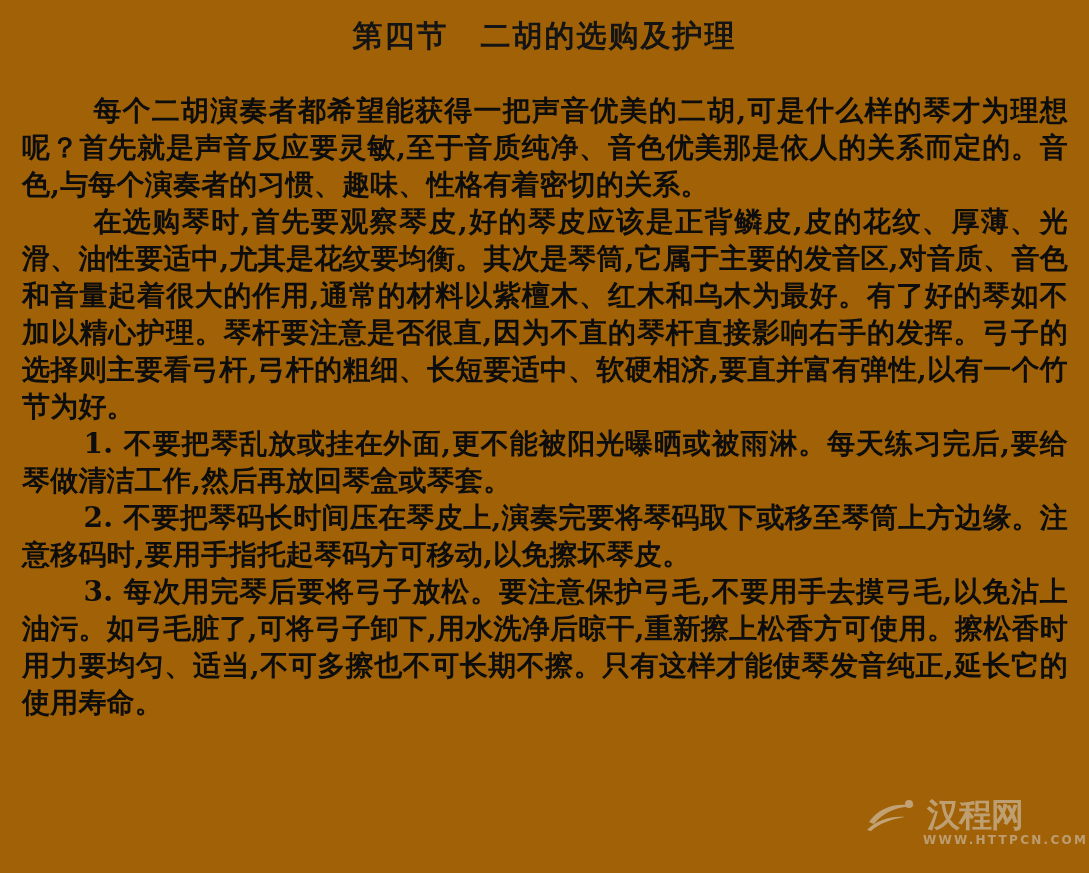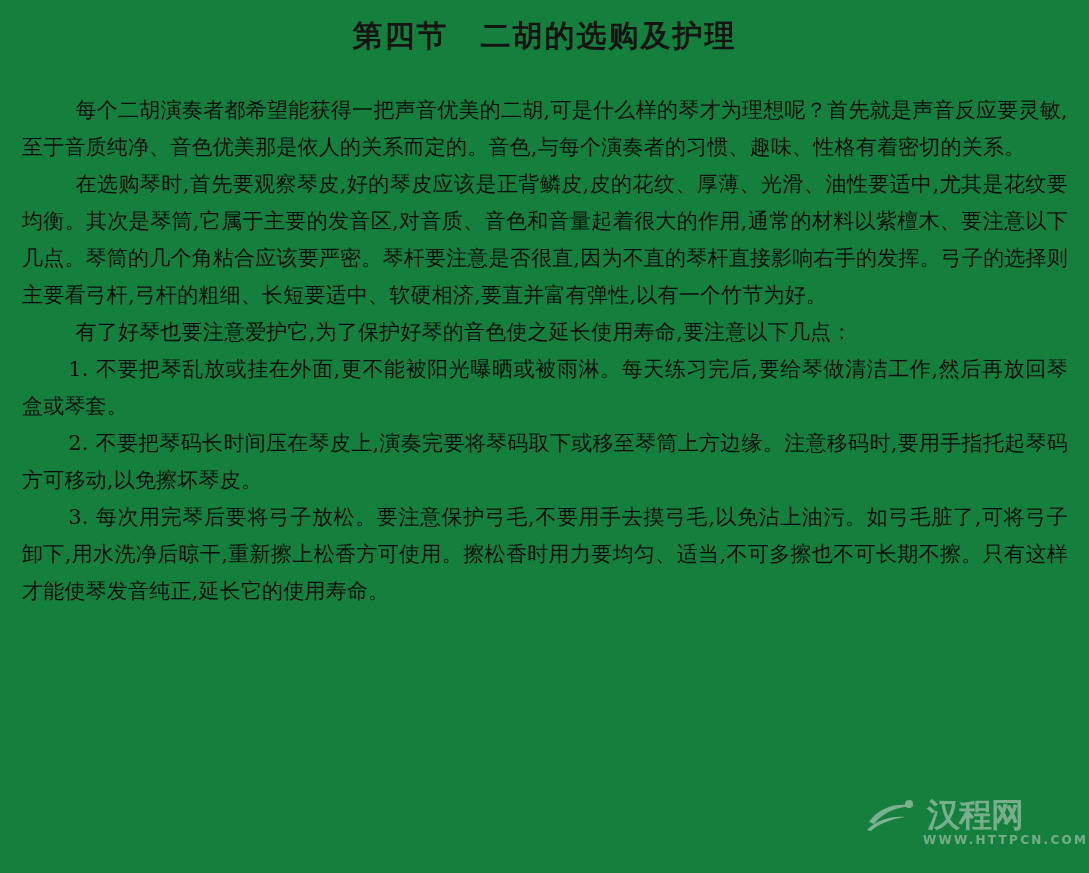--- a/index.html
+++ b/index.html
@@ -8,21 +8,21 @@
     padding: 0;
     background: #ffffff;
   }
   body {
     font-family: "DejaVu Sans", "Liberation Sans", sans-serif;
   }
   .page {
     position: relative;
     width: 1089px;
     height: 873px;
-    background: #15803d;
+    background: #a16207;
     overflow: hidden;
     box-sizing: border-box;
   }
 
   
   .doc-title {
     position: absolute;
     top: 16px;
     left: 0;
     width: 1089px;
@@ -38,24 +38,24 @@
 
   
   .body-col {
     position: absolute;
     top: 92px;
     left: 22px;
     width: 1046px;
   }
 
   .para {
-    font-size: 21px;
+    font-size: 28px;
     line-height: 37px;
     color: #0d0d0d;
-    font-weight: 400;
+    font-weight: 700;
     font-family: "DejaVu Serif", "Liberation Serif", serif;
     text-align: justify;
     text-align-last: left;
     letter-spacing: 0.2px;
     margin: 0 0 0 0;
     word-break: break-all;
   }
   .para.indent {
     text-indent: 2.55em;
   }
@@ -108,24 +108,23 @@
 <body>
 
 <div class="page">
 
   <div class="doc-title">第四节　二胡的选购及护理</div>
 
   <div class="body-col">
 
     <p class="para indent">每个二胡演奏者都希望能获得一把声音优美的二胡,可是什么样的琴才为理想呢？首先就是声音反应要灵敏,至于音质纯净、音色优美那是依人的关系而定的。音色,与每个演奏者的习惯、趣味、性格有着密切的关系。</p>
 
-    <p class="para indent">在选购琴时,首先要观察琴皮,好的琴皮应该是正背鳞皮,皮的花纹、厚薄、光滑、油性要适中,尤其是花纹要均衡。其次是琴筒,它属于主要的发音区,对音质、音色和音量起着很大的作用,通常的材料以紫檀木、要注意以下几点。琴筒的几个角粘合应该要严密。琴杆要注意是否很直,因为不直的琴杆直接影响右手的发挥。弓子的选择则主要看弓杆,弓杆的粗细、长短要适中、软硬相济,要直并富有弹性,以有一个竹节为好。</p>
+    <p class="para indent">在选购琴时,首先要观察琴皮,好的琴皮应该是正背鳞皮,皮的花纹、厚薄、光滑、油性要适中,尤其是花纹要均衡。其次是琴筒,它属于主要的发音区,对音质、音色和音量起着很大的作用,通常的材料以紫檀木、红木和乌木为最好。有了好的琴如不加以精心护理。琴杆要注意是否很直,因为不直的琴杆直接影响右手的发挥。弓子的选择则主要看弓杆,弓杆的粗细、长短要适中、软硬相济,要直并富有弹性,以有一个竹节为好。</p>
 
 
-    <p class="para indent">有了好琴也要注意爱护它,为了保护好琴的音色使之延长使用寿命,要注意以下几点：</p>
 
     <p class="para list-item">1. 不要把琴乱放或挂在外面,更不能被阳光曝晒或被雨淋。每天练习完后,要给琴做清洁工作,然后再放回琴盒或琴套。</p>
 
     <p class="para list-item">2. 不要把琴码长时间压在琴皮上,演奏完要将琴码取下或移至琴筒上方边缘。注意移码时,要用手指托起琴码方可移动,以免擦坏琴皮。</p>
 
     <p class="para list-item">3. 每次用完琴后要将弓子放松。要注意保护弓毛,不要用手去摸弓毛,以免沾上油污。如弓毛脏了,可将弓子卸下,用水洗净后晾干,重新擦上松香方可使用。擦松香时用力要均匀、适当,不可多擦也不可长期不擦。只有这样才能使琴发音纯正,延长它的使用寿命。</p>
 
   </div>
 
   <div class="watermark">

